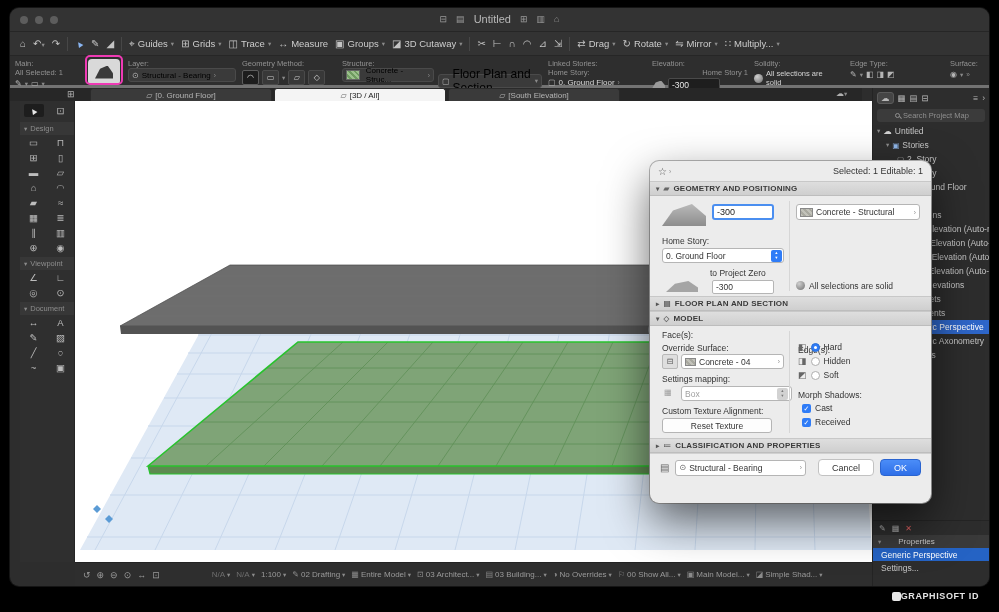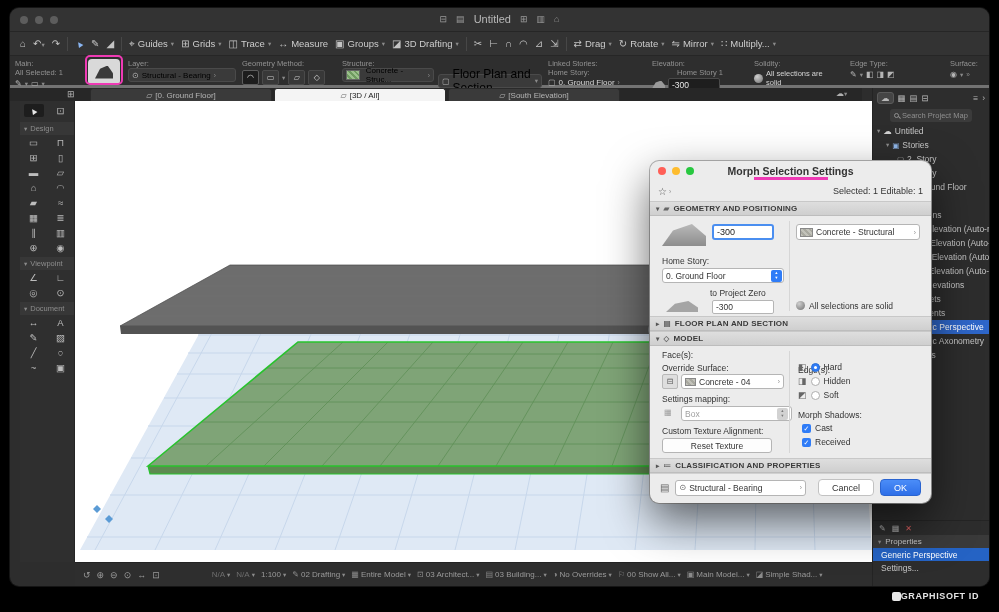--- a/index.html
+++ b/index.html
@@ -47,34 +47,34 @@
 .tool{font-size:9.5px;color:#bdbdbd;width:20px;height:13px;display:flex;align-items:center;justify-content:center}
 .tool.sel{background:#1d1d1d;border-radius:2px}
 .tsec{display:flex;align-items:center;gap:3px;font-size:7.5px;color:#8d8d8d;background:#373737;padding:2px 0 2px 4px;margin-top:2px}
 
 .viewport{position:absolute;left:65px;top:93px;width:797px;height:461px;background:#fff}
 
 .navigator{position:absolute;left:862px;top:80px;width:117px;height:498px;background:#2d2d2d;border-left:1px solid #242424;font-size:8.5px;color:#c6c6c6}
 .nav-head{display:flex;align-items:center;gap:4px;height:20px;padding:0 4px}
 .nico{font-size:8.5px;color:#b8b8b8}
 .selbox{background:#454545;border:1px solid #5a5a5a;border-radius:3px;padding:0 3px}
-.nav-search{display:flex;align-items:center;gap:3px;background:#3b3b3b;border-radius:3px;height:13px;margin:1px 17px;padding:0 4px}
+.nav-search{display:flex;align-items:center;gap:3px;background:#3b3b3b;border-radius:3px;height:13px;margin:1px 4px;padding:0 18px}
 .mag{width:5px;height:5px;border:1px solid #8f8f8f;border-radius:50%;position:relative;flex:none}
 .mag:after{content:"";position:absolute;width:3px;height:1px;background:#8f8f8f;transform:rotate(45deg);right:-3px;bottom:-1px}
 .nav-search input{border:none;outline:none;background:transparent;color:#ddd;font-size:7.5px;width:90px;font-family:"Liberation Sans",sans-serif}
 .nav-search input::placeholder{color:#8f8f8f}
 .tree{margin-top:2px}
 .trow{display:flex;align-items:center;gap:3px;height:14px;overflow:hidden;white-space:nowrap}
 .trow.sel{background:#2e66c9;color:#fff}
 .d0{padding-left:4px}.d1{padding-left:13px}.d2{padding-left:24px}
 .cloud{color:#d0d0d0}.fold{color:#8fb6e8;font-size:7.5px}.page{color:#b0b0b0;font-size:7.5px}
 .props{position:absolute;left:0;right:0;top:432px;border-top:1px solid #242424}
 .props-icons{display:flex;gap:6px;align-items:center;height:14px;padding:0 6px;font-size:8px;color:#b0b0b0}
 .red{color:#e06060}
-.props-head{display:flex;align-items:center;gap:4px;height:13px;background:#3a3a3a;padding:0 5px;font-size:8px}
+.props-head{display:flex;align-items:center;gap:17px;height:13px;background:#3a3a3a;padding:0 5px;font-size:8px}
 .props-row{height:13px;display:flex;align-items:center;padding:0 8px;font-size:8.5px}
 .props-row.sel{background:#2563c4;color:#fff}
 
 .statusbar{position:absolute;left:65px;top:554px;width:797px;height:24px;background:#2e2e2e;border-top:1px solid #232323;display:flex;align-items:center;gap:6px;padding:0 8px;font-size:8px;color:#9a9a9a;white-space:nowrap}
 .sico{font-size:9px;color:#9a9a9a}
 .sitem{display:flex;align-items:center;gap:2px}
 .sitem .sglyph{font-size:8px;color:#8b8b8b}
 .sitem.dim{color:#6e6e6e}
 
 .brand{position:absolute;right:20px;top:591px;display:flex;align-items:center;gap:0;font-size:9px;color:#e4e4e4;letter-spacing:.6px;font-weight:bold}
@@ -178,21 +178,21 @@
         <span class="tico">↔</span>
         <span>Measure</span>
       </span>
     <span class="tb-btn">
         <span class="tico">▣</span>
         <span>Groups</span>
         <span class="chev">▾</span>
       </span>
     <span class="tb-btn">
         <span class="tico">◪</span>
-        <span>3D Drafting</span>
+        <span>3D Cutaway</span>
         <span class="chev">▾</span>
       </span>
     <span class="vsep"></span>
     <span class="tico">✂</span>
     <span class="tico">⊢</span>
     <span class="tico">∩</span>
     <span class="tico">◠</span>
     <span class="tico">⊿</span>
     <span class="tico">⇲</span>
     <span class="vsep"></span>
@@ -271,21 +271,21 @@
       <div class="ib-lbl">Linked Stories:</div>
       <div class="ib-lbl">Home Story:</div>
       <div class="ib-ctl" style="margin-top:1px">
           <span class="iico">▢</span>
           <span style="font-size:8px">0. Ground Floor</span>
           <span class="chev">›</span>
         </div>
     </div>
     <div class="ib-sec" style="left:642px;width:96px">
       <div class="ib-lbl">Elevation:</div>
-      <div class="ib-lbl" style="text-align:center">Home Story 1</div>
+      <div class="ib-lbl" style="text-align:right">Home Story 1</div>
       <div class="ib-ctl" style="margin-top:1px">
           <span class="morphglyph" style="width:13px;height:8px;background:#9a9a9a"></span>
           <span class="ib-field">-300</span>
         </div>
     </div>
     <div class="ib-sec" style="left:744px;width:92px">
       <div class="ib-lbl">Solidity:</div>
       <div class="ib-ctl">
           <span class="solid-globe"></span>
           <span class="two-line">All selections are solid</span>
@@ -620,29 +620,20 @@
         <span>Simple Shad...</span>
         <span class="chev">▾</span>
       </span>
   </div>
 
 </div>
 
 <div class="pink-box"></div>
 
 <div class="dialog">
-  <div class="dtitle">
-    <div class="dlights">
-      <span class="dlight dl-close"></span>
-      <span class="dlight dl-min"></span>
-      <span class="dlight dl-zoom"></span>
-    </div>
-    <span class="dtitle-text">Morph Selection Settings</span>
-    <div class="dunderline"></div>
-  </div>
   <div class="dfav">
     <span class="star">☆</span>
       <span class="chev">›</span>
     <span class="spacer"></span>
     <span class="dsel">Selected: 1 Editable: 1</span>
   </div>
 
   <div class="dsec">
       <span class="chev">▾</span>
       <span class="dsico">▰</span>

